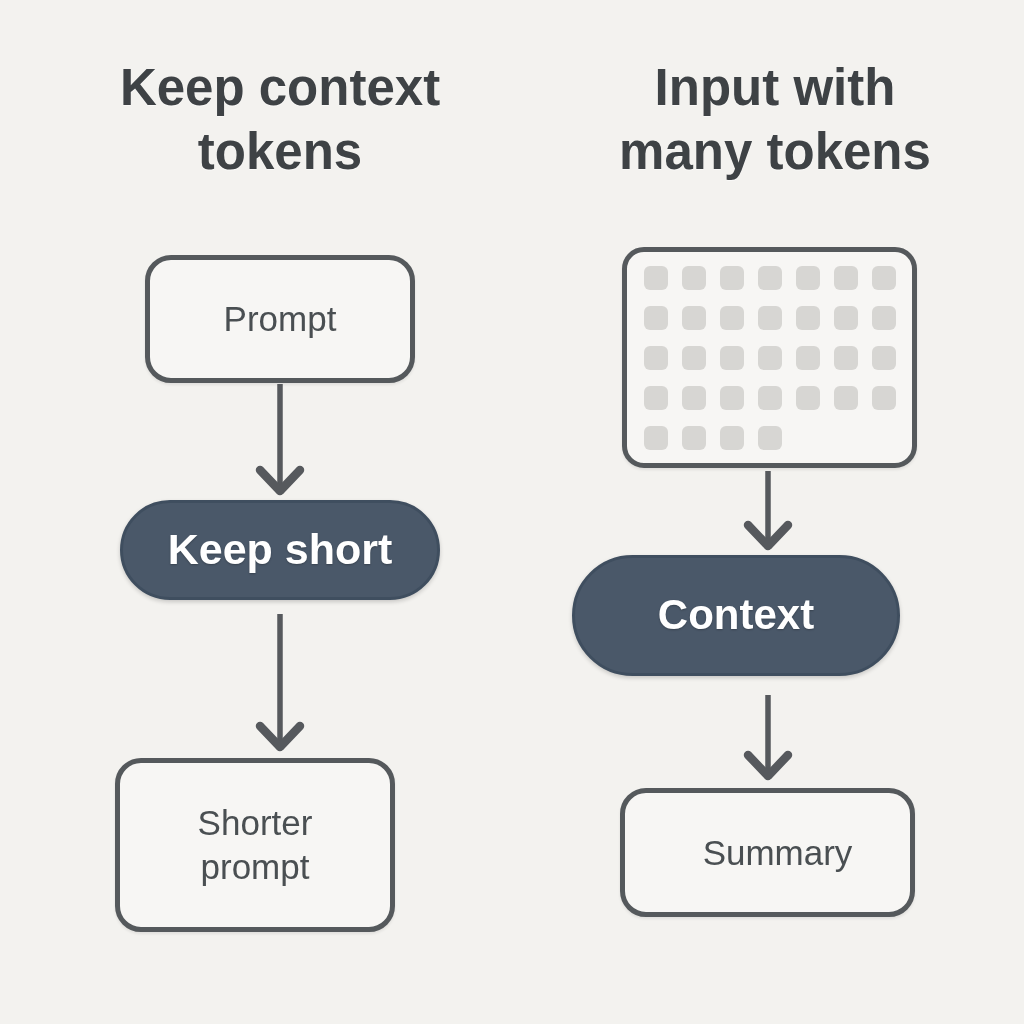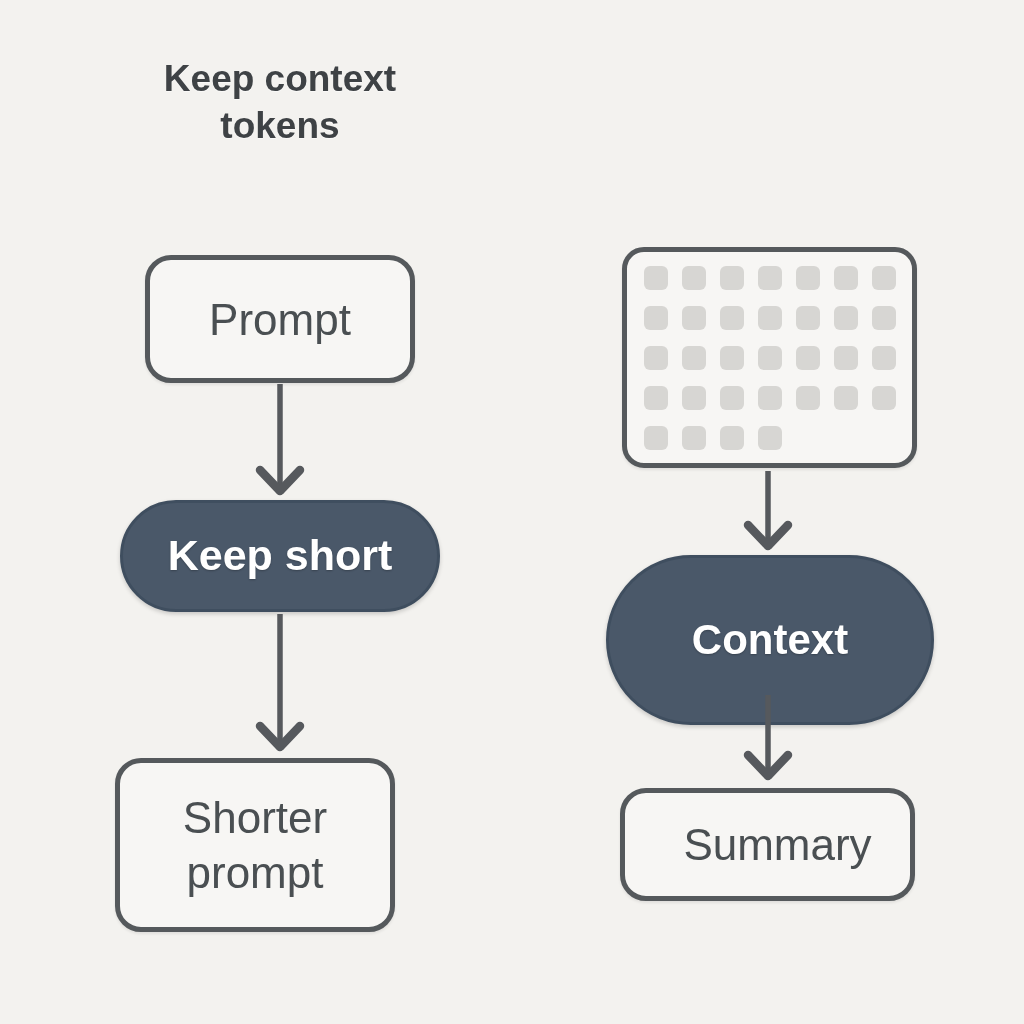--- a/index.html
+++ b/index.html
@@ -8,39 +8,39 @@
     position: relative;
     width: 1024px;
     height: 1024px;
     background: #f3f2ef;
     font-family: "Liberation Sans", sans-serif;
     overflow: hidden;
   }
   .title {
     position: absolute;
     font-weight: 700;
-    font-size: 37px;
+    font-size: 51px;
     line-height: 1.26;
     color: #3e4245;
     text-align: center;
     text-shadow: 0 1px 1px rgba(255,255,255,0.6);
   }
   .title span { display: block; }
   .box {
     position: absolute;
     box-sizing: border-box;
     background: #f7f6f4;
     border: 5px solid #55595c;
     border-radius: 26px;
     display: flex;
     flex-direction: column;
     align-items: center;
     justify-content: center;
     color: #4a4f52;
-    font-size: 44px;
+    font-size: 35px;
     font-weight: 500;
     text-align: center;
     line-height: 1.25;
     box-shadow: 0 2px 3px rgba(0,0,0,0.08);
   }
   .pill {
     position: absolute;
     box-sizing: border-box;
     background: #4a5869;
     border: 3px solid #3f4e5f;
@@ -83,34 +83,38 @@
 
   <div class="box" style="left:145px; top:255px; width:270px; height:128px;">
     <span>Prompt</span>
   </div>
 
   <svg class="arrow" style="left:248px; top:384px;" width="64" height="114" viewBox="0 0 64 114">
     <line x1="32" y1="0" x2="32" y2="107" stroke="#56595d" stroke-width="5.5"></line>
     <polyline points="12,86 32,107 52,86" fill="none" stroke="#56595d" stroke-width="8.5" stroke-linecap="round" stroke-linejoin="round"></polyline>
   </svg>
 
-  <div class="pill" style="left:120px; top:500px; width:320px; height:112px;">
+  <div class="pill" style="left:120px; top:500px; width:320px; height:100px;">
     <span>Keep short</span>
   </div>
 
   <svg class="arrow" style="left:248px; top:614px;" width="64" height="140" viewBox="0 0 64 140">
     <line x1="32" y1="0" x2="32" y2="133" stroke="#56595d" stroke-width="5.5"></line>
     <polyline points="12,112 32,133 52,112" fill="none" stroke="#56595d" stroke-width="8.5" stroke-linecap="round" stroke-linejoin="round"></polyline>
   </svg>
 
   <div class="box" style="left:115px; top:758px; width:280px; height:174px;">
     <span>Shorter</span>
     <span>prompt</span>
   </div>
 
+  <div class="title" style="left:583px; top:56px; width:384px;">
+    <span>Input with</span>
+    <span>many tokens</span>
+  </div>
 
   <div class="box" style="left:622px; top:247px; width:295px; height:221px; border-radius:22px;">
     <div class="token-grid">
         <div class="token"></div>
         <div class="token"></div>
         <div class="token"></div>
         <div class="token"></div>
         <div class="token"></div>
         <div class="token"></div>
         <div class="token"></div>
@@ -143,26 +147,26 @@
         <div style="width: 24px; height: 24px;"></div>
         <div style="width: 24px; height: 24px;"></div>
       </div>
   </div>
 
   <svg class="arrow" style="left:736px; top:471px;" width="64" height="82" viewBox="0 0 64 82">
     <line x1="32" y1="0" x2="32" y2="75" stroke="#56595d" stroke-width="5.5"></line>
     <polyline points="12,54 32,75 52,54" fill="none" stroke="#56595d" stroke-width="8.5" stroke-linecap="round" stroke-linejoin="round"></polyline>
   </svg>
 
-  <div class="pill" style="left:606px; top:555px; width:328px; height:170px; font-size:42px;">
+  <div class="pill" style="left:572px; top:555px; width:328px; height:121px; font-size:42px;">
     <span>Context</span>
   </div>
 
   <svg class="arrow" style="left:736px; top:695px;" width="64" height="88" viewBox="0 0 64 88">
     <line x1="32" y1="0" x2="32" y2="81" stroke="#56595d" stroke-width="5.5"></line>
     <polyline points="12,60 32,81 52,60" fill="none" stroke="#56595d" stroke-width="8.5" stroke-linecap="round" stroke-linejoin="round"></polyline>
   </svg>
 
-  <div class="box" style="left:620px; top:788px; width:295px; height:113px;padding-left:20px;">
+  <div class="box" style="left:620px; top:788px; width:295px; height:129px;padding-left:20px;">
     <span>Summary</span>
   </div>
 
 </div>
 
 </body></html>

